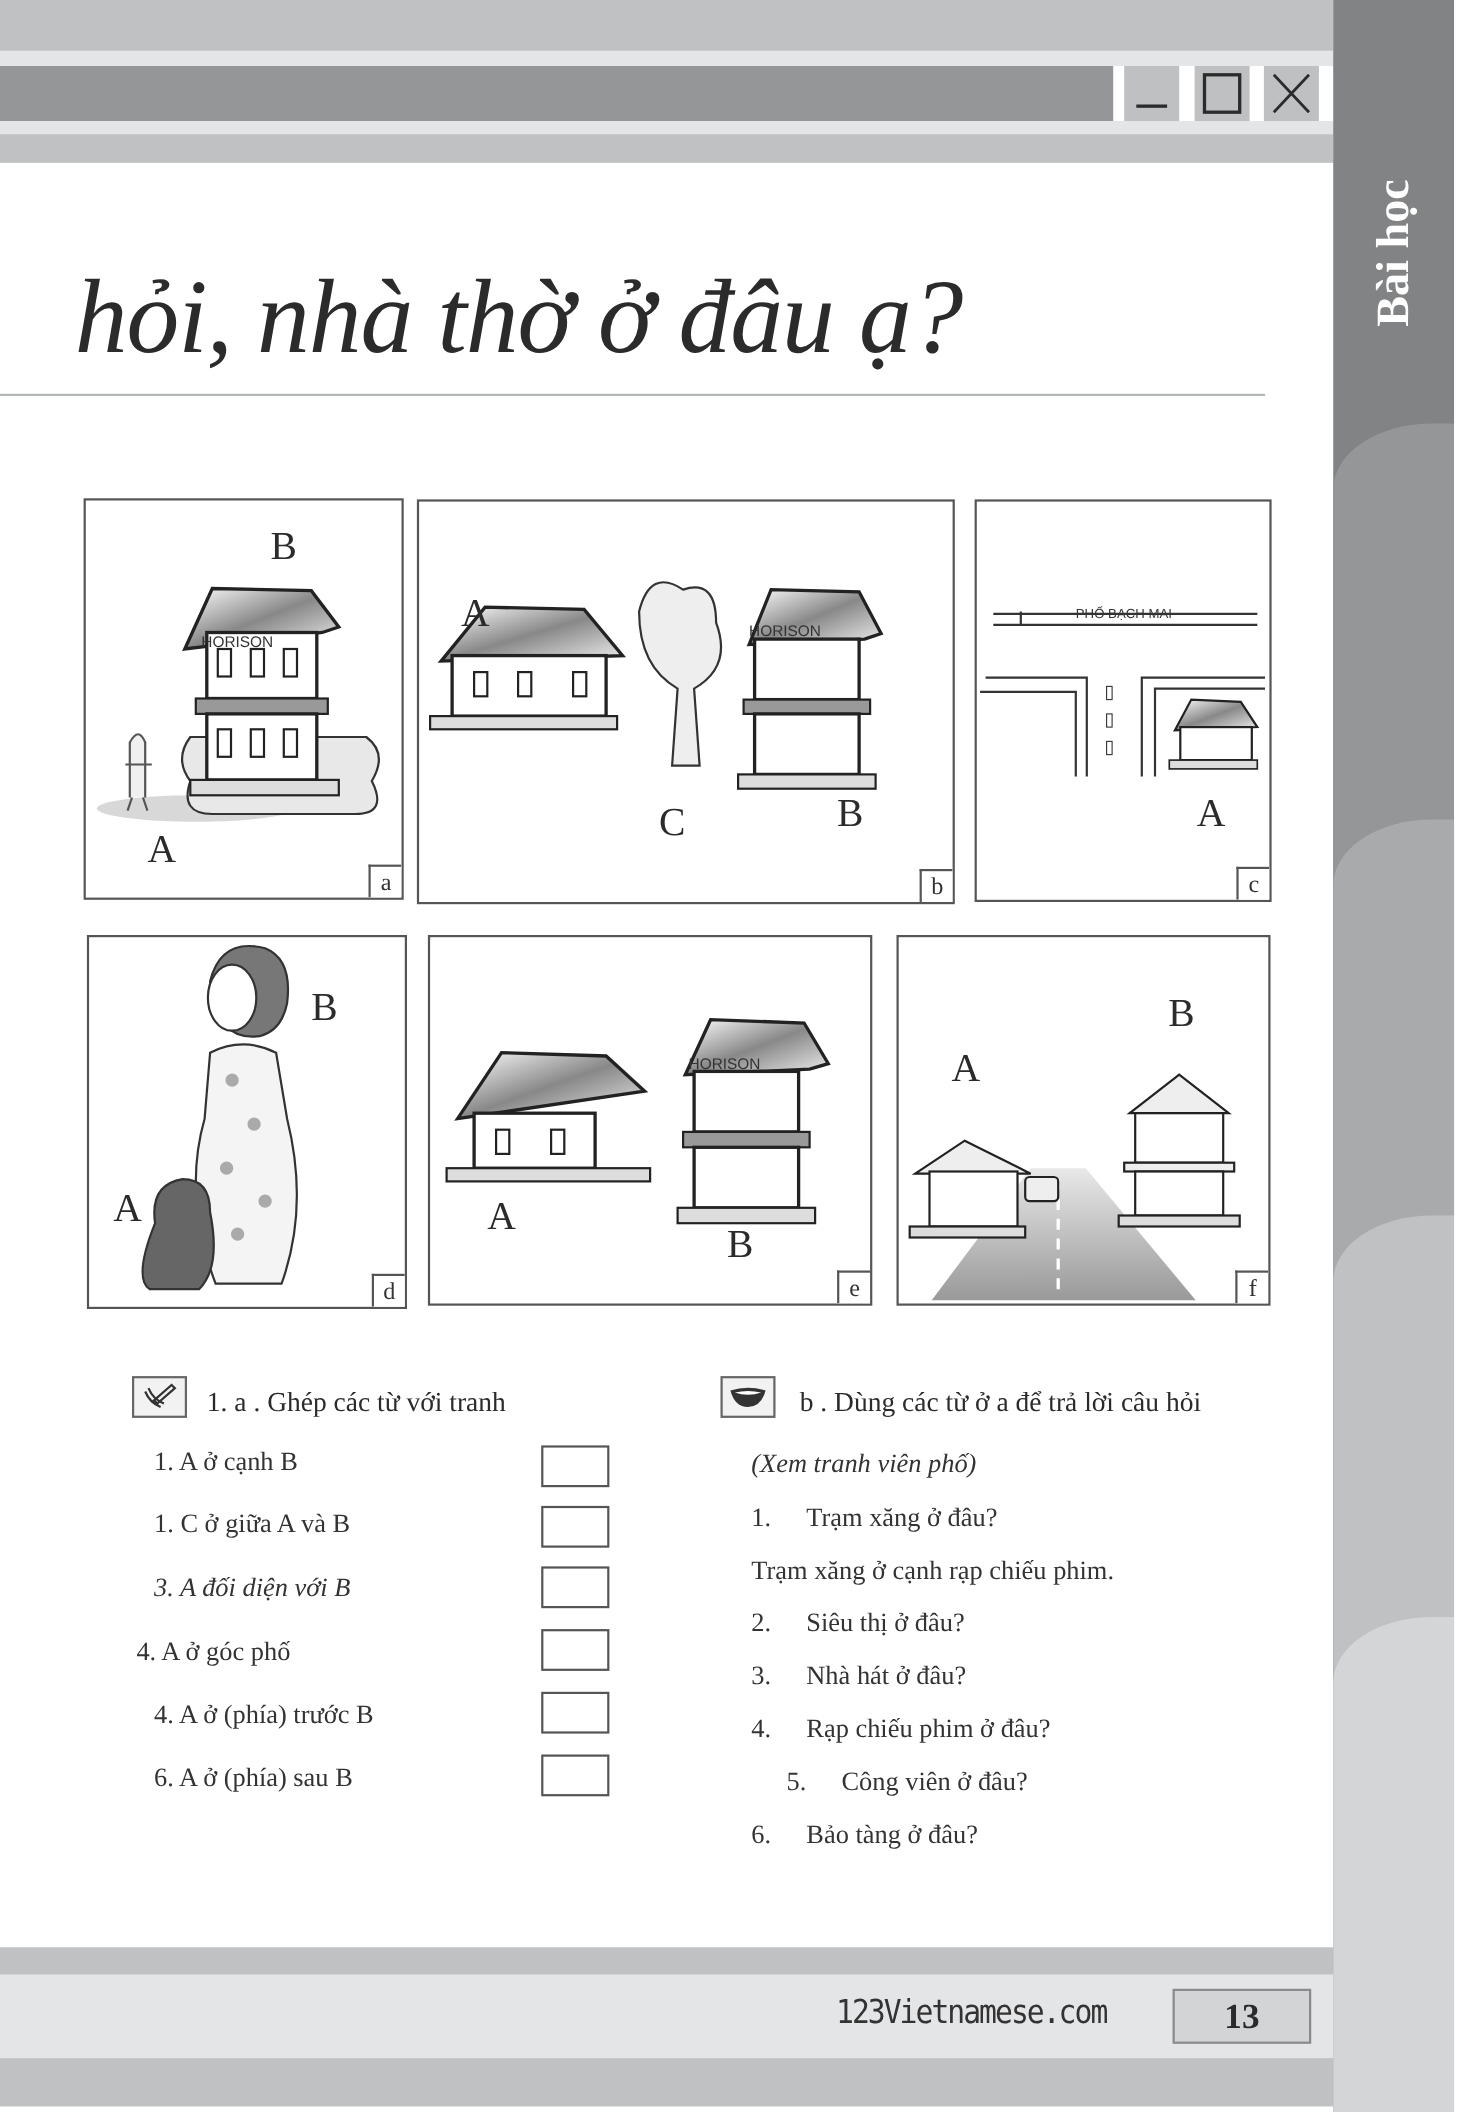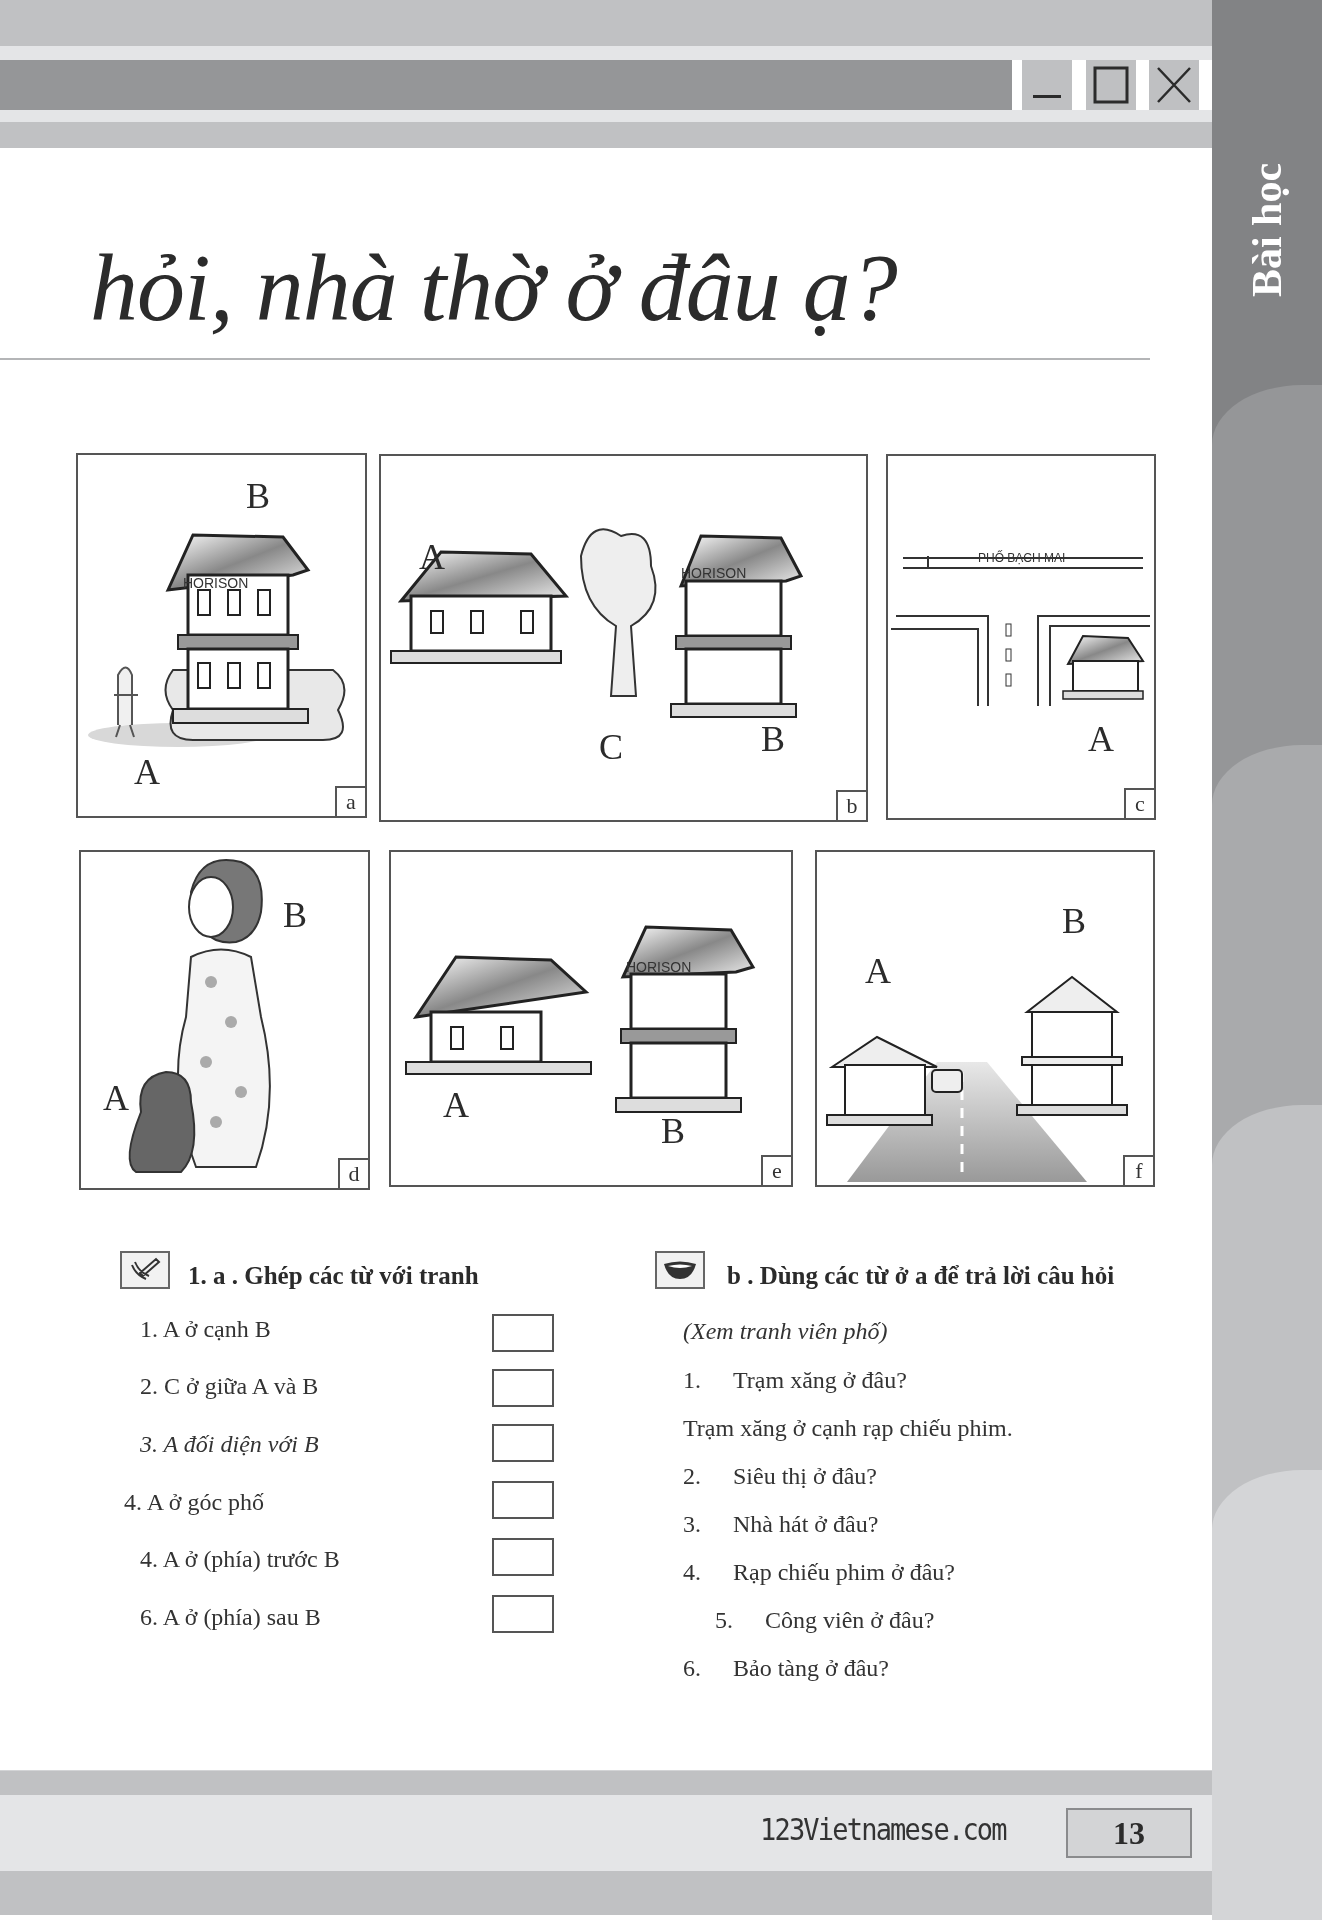--- a/index.html
+++ b/index.html
@@ -28,38 +28,38 @@
     position:absolute; left:0; top:140px; width:110px; height:180px;
     display:flex; align-items:center; justify-content:center;
   }
   .side-label span {
     display:block; transform: rotate(-90deg); white-space:nowrap;
     color:#ffffff; font-weight:bold; font-size:42px; font-family:"Liberation Serif", serif;
   }
 
   
   .page-title {
-    left:90px; top:232px; font-size:96px; font-style:italic;
+    left:68px; top:232px; font-size:96px; font-style:italic;
     font-family:"Liberation Serif", serif; color:#2b2b2b; letter-spacing:-1px; white-space:nowrap;
   }
   .title-rule { left:0; top:358px; width:1150px; height:2px; background:#b4b5b7; }
 
   
   .panel { border:2px solid #555; background:#fff; box-sizing:border-box; overflow:hidden; }
   .panel-tag {
     position:absolute; right:0; bottom:0; width:28px; height:28px;
     border-left:2px solid #555; border-top:2px solid #555; background:#fff;
     font-size:22px; display:flex; align-items:center; justify-content:center; color:#333;
   }
   .plabel { position:absolute; font-size:36px; color:#2b2b2b; font-family:"Liberation Serif", serif; }
   .panel svg { position:absolute; left:0; top:0; }
 
   
   .ex-icon { width:50px; height:38px; border:2px solid #666; background:#f2f2f2; box-sizing:border-box; display:flex; align-items:center; justify-content:center; }
-  .ex-header { font-size:25px; font-weight:bold; color:#2b2b2b; white-space:nowrap; }
+  .ex-header { font-size:25px; font-weight:normal; color:#2b2b2b; white-space:nowrap; }
   .ex-item { font-size:24px; color:#333; white-space:nowrap; }
   .ex-item-italic { font-style:italic; }
   .answer-box { width:62px; height:38px; border:2px solid #555; box-sizing:border-box; background:#fff; }
   .q-num { display:inline-block; width:50px; }
 
   
   .foot-gray1 { left:0; top:1770px; width:1212px; height:25px; background:#c0c1c3; border-top:1px solid #d3d4d6; }
   .foot-light { left:0; top:1795px; width:1212px; height:76px; background:#e4e5e7; }
   .foot-gray2 { left:0; top:1871px; width:1212px; height:44px; background:#c0c1c3; }
   .brand { left:760px; top:1812px; font-family:"DejaVu Sans Mono", monospace; font-size:30px; color:#333; letter-spacing:-2px; transform:scaleX(0.9); transform-origin:left; white-space:nowrap;}
@@ -236,21 +236,21 @@
 <div class="abs ex-icon" style="left:120px; top:1251px;">
   <svg width="34" height="26" viewBox="0 0 34 26">
       <path d="M4 8 q4 10 14 14 M7 5 q4 10 14 14 M12 16 L28 2 L31 5 L15 19 Z" fill="none" stroke="#333" stroke-width="2"></path>
     </svg>
 </div>
 <div class="abs ex-header" style="left:188px; top:1262px;">1. a . Ghép các từ với tranh</div>
 
 <div class="abs ex-item" style="left:140px; top:1316px;">1. A ở cạnh B</div>
 <div class="abs answer-box" style="left:492px; top:1314px;"></div>
 
-<div class="abs ex-item" style="left:140px; top:1373px;">2. C ở giữa A và B</div>
+<div class="abs ex-item" style="left:140px; top:1373px;">1. C ở giữa A và B</div>
 <div class="abs answer-box" style="left:492px; top:1369px;"></div>
 
 <div class="abs ex-item" style="left:140px; top:1431px;font-style:italic;">3. A đối diện với B</div>
 <div class="abs answer-box" style="left:492px; top:1424px;"></div>
 
 <div class="abs ex-item" style="left:124px; top:1489px;">4. A ở góc phố</div>
 <div class="abs answer-box" style="left:492px; top:1481px;"></div>
 
 <div class="abs ex-item" style="left:140px; top:1546px;">4. A ở (phía) trước B</div>
 <div class="abs answer-box" style="left:492px; top:1538px;"></div>

